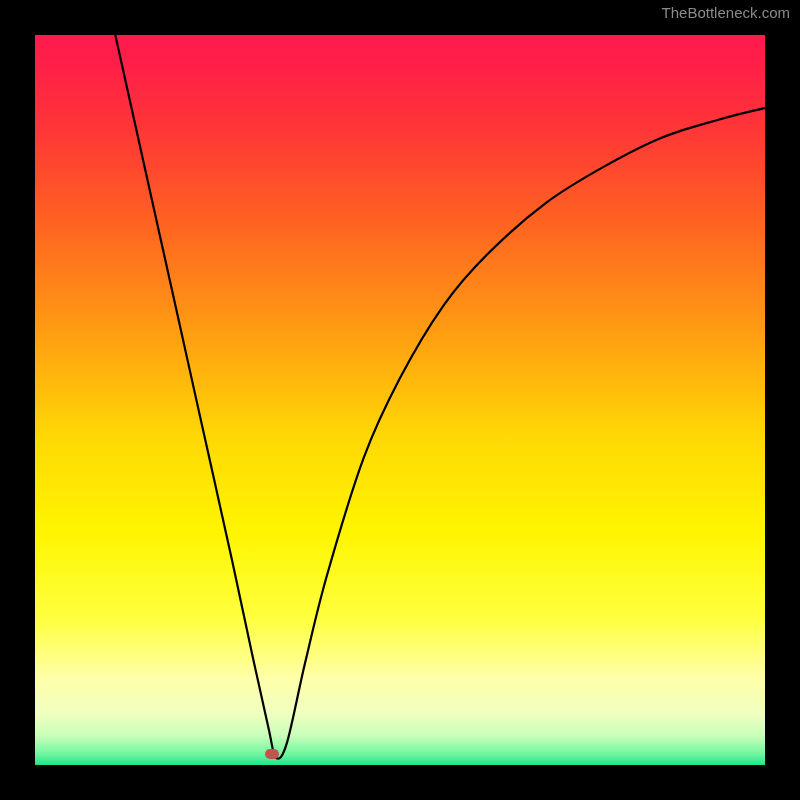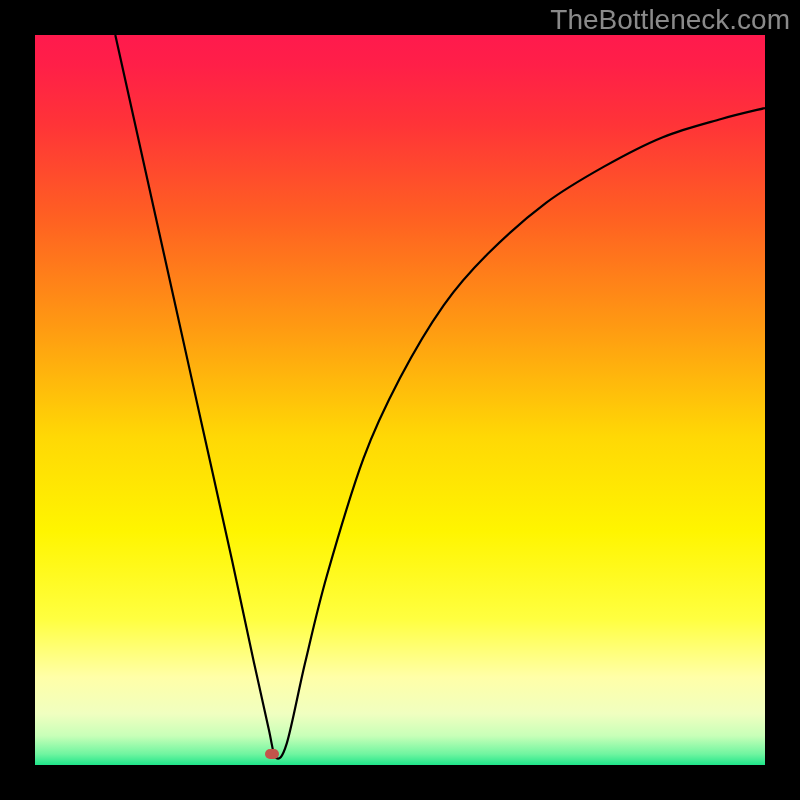--- a/index.html
+++ b/index.html
@@ -9,21 +9,21 @@
     background: #000;
     position: relative;
     overflow: hidden;
     font-family: Arial, Helvetica, sans-serif;
   }
   .attribution {
     position: absolute;
     top: 4px;
     right: 10px;
     color: #8a8a8a;
-    font-size: 28px;
+    font-size: 15px;
     font-weight: 400;
     z-index: 10;
   }
   .frame {
     position: absolute;
     left: 35px;
     top: 35px;
     width: 730px;
     height: 730px;
     overflow: hidden;

